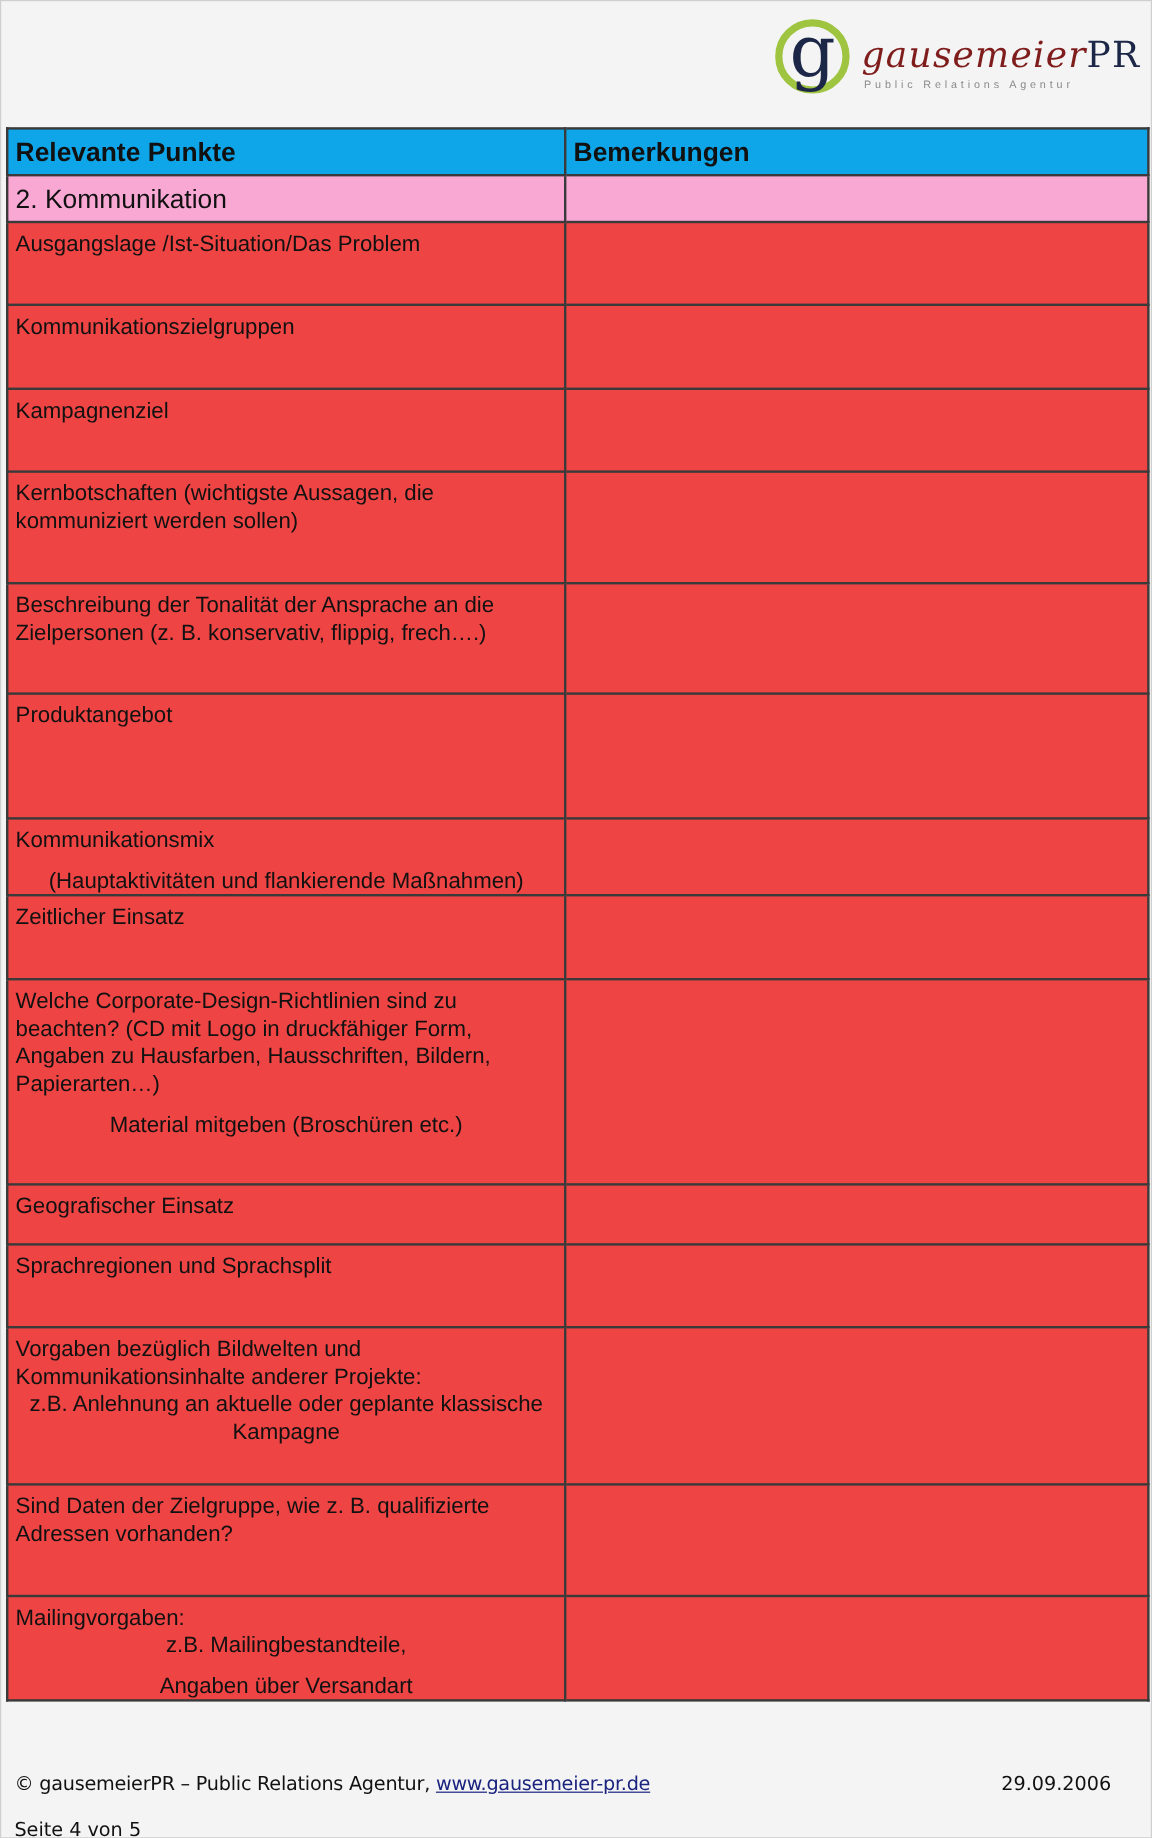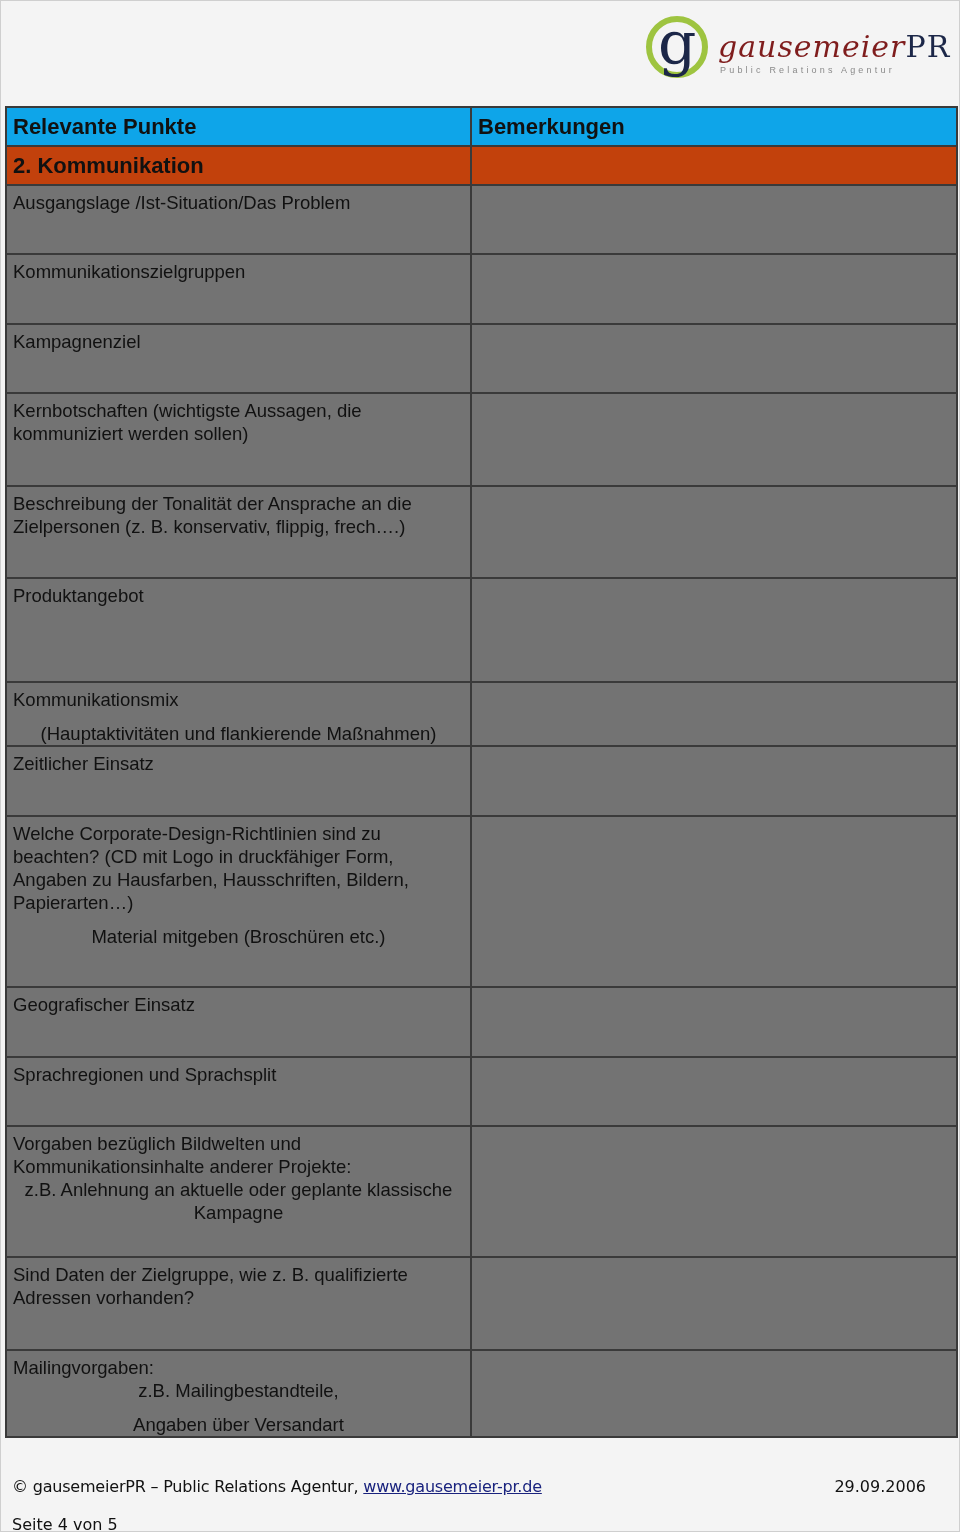--- a/index.html
+++ b/index.html
@@ -26,26 +26,26 @@
     .logo-name .pr { color: #1c2748; }
     .logo-tag {
       position: absolute; left: 76px; top: 51px; font-size: 9px; letter-spacing: 3.2px; color: #8a8a8a;
     }
     table.form {
       position: absolute; left: 5px; top: 106px; width: 951px;
       border-collapse: collapse; table-layout: fixed;
     }
     table.form td {
       border: 2px solid #3a3a3a; vertical-align: top; padding: 0 6px;
-      font-size: 18.5px; line-height: 23px; background: #737373;
+      font-size: 18.5px; line-height: 23px; background: #ef4444;
     }
     col.c1 { width: 465px; }
     col.c2 { width: 486px; }
     tr.hdr td { background: #0ea5e9; font-weight: bold; font-size: 22px; height: 37px; line-height: 37px; }
-    tr.sec td { background: #c2410c; font-weight: bold; font-size: 22px; height: 37px; line-height: 37px; }
+    tr.sec td { background: #f9a8d4; font-weight: normal; font-size: 22px; height: 37px; line-height: 37px; }
     .cell-p { margin: 5px 0 0 0; }
     .cell-p + .cell-p { margin-top: 11px; text-align: center; }
     .cell-p.tight { margin-top: 0 !important; }
     .footer-left { position: absolute; left: 12px; top: 1477px; font-size: 16px; font-family: "DejaVu Sans", sans-serif; color: #111; letter-spacing: -0.2px; }
     .footer-left a { color: #1a237e; text-decoration: underline; }
     .footer-date { position: absolute; right: 34px; top: 1477px; font-size: 16px; font-family: "DejaVu Sans", sans-serif; color: #111; }
     .footer-page { position: absolute; left: 12px; top: 1515px; font-size: 16px; font-family: "DejaVu Sans", sans-serif; color: #111; }
   </style>
 </head>
 <body>
@@ -122,21 +122,21 @@
         </td>
         <td></td>
       </tr>
       <tr style="height: 171px;">
         <td>
           <div class="cell-p">Welche Corporate-Design-Richtlinien sind zu beachten? (CD mit Logo in druckfähiger Form, Angaben zu Hausfarben, Hausschriften, Bildern, Papierarten…)</div>
           <div class="cell-p">Material mitgeben (Broschüren etc.)</div>
         </td>
         <td></td>
       </tr>
-      <tr style="height: 70px;">
+      <tr style="height: 50px;">
         <td>
           <div class="cell-p">Geografischer Einsatz</div>
         </td>
         <td></td>
       </tr>
       <tr style="height: 69px;">
         <td>
           <div class="cell-p">Sprachregionen und Sprachsplit</div>
         </td>
         <td></td>

